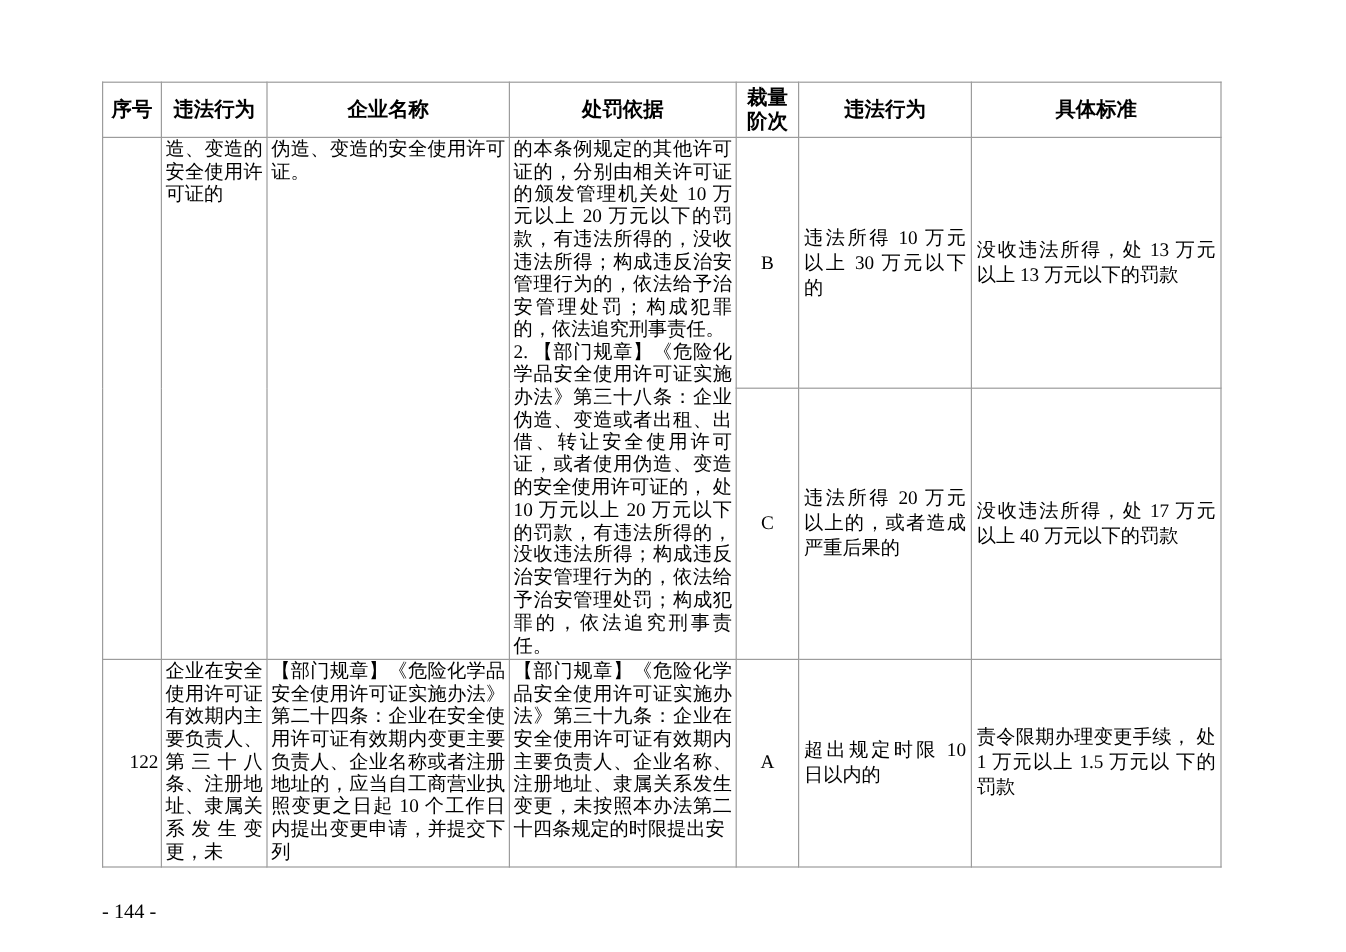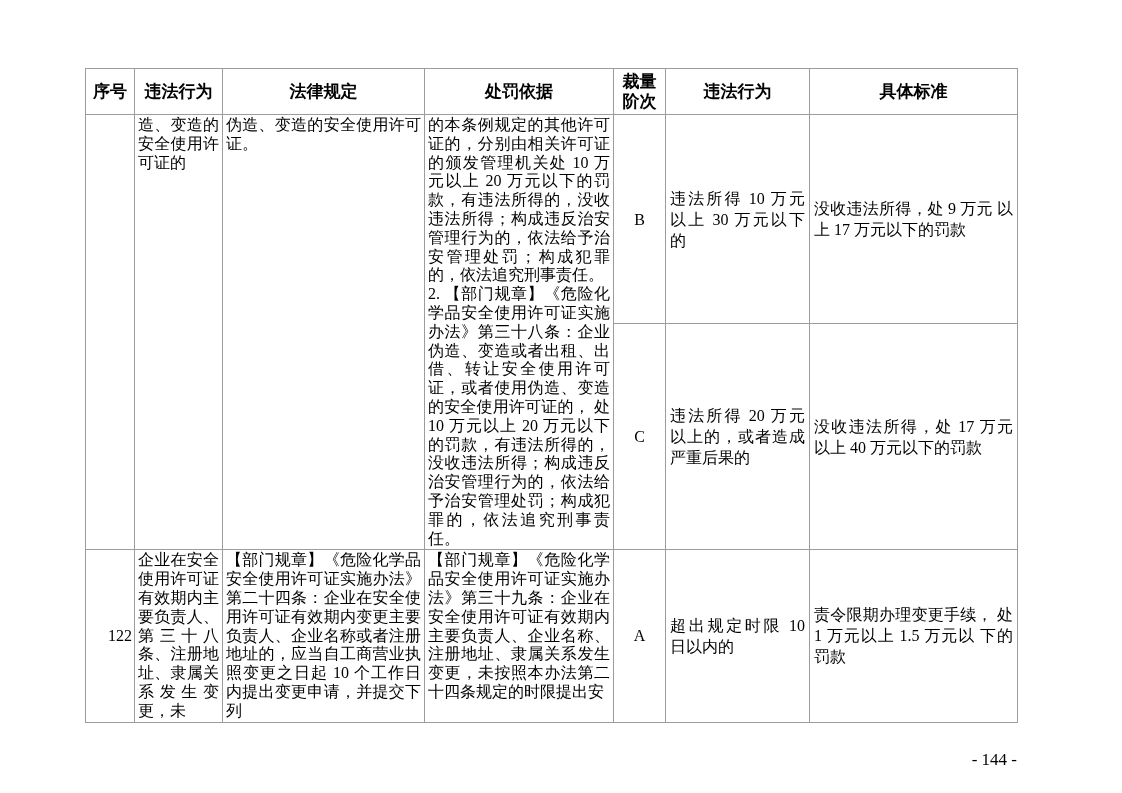--- a/index.html
+++ b/index.html
@@ -62,21 +62,21 @@
     vertical-align: middle;
     text-align: justify;
     line-height: 21px;
     padding: 2px 4px;
   }
   .para { text-align: justify; }
   .footer {
     position: absolute;
     left: 85px; top: 750px;
     width: 932px;
-    text-align: right;
+    text-align: left;
     font-size: 17px;
     line-height: 20px;
     font-family: "Liberation Serif", serif;
     color: #000000;
   }
 </style>
 </head>
 <body>
 
 <div class="page">
@@ -88,21 +88,21 @@
       <col style="width:202px">
       <col style="width:189px">
       <col style="width:52px">
       <col style="width:144px">
       <col style="width:208px">
     </colgroup>
     <thead>
       <tr>
         <th>序号</th>
         <th>违法行为</th>
-        <th>法律规定</th>
+        <th>企业名称</th>
         <th>处罚依据</th>
         <th>裁量阶次</th>
         <th>违法行为</th>
         <th>具体标准</th>
       </tr>
     </thead>
     <tbody>
       <tr class="row-b">
         <td class="cell-seq" rowspan="2"></td>
         <td class="cell-text" rowspan="2">
@@ -110,21 +110,21 @@
         </td>
         <td class="cell-text" rowspan="2">
           <div class="para">伪造、变造的安全使用许可证。</div>
         </td>
         <td class="cell-text" rowspan="2">
           <div class="para">的本条例规定的其他许可证的，分别由相关许可证的颁发管理机关处 10 万元以上 20 万元以下的罚款，有违法所得的，没收违法所得；构成违反治安管理行为的，依法给予治安管理处罚；构成犯罪的，依法追究刑事责任。</div>
           <div class="para">2. 【部门规章】《危险化学品安全使用许可证实施办法》第三十八条：企业伪造、变造或者出租、出借、转让安全使用许可证，或者使用伪造、变造的安全使用许可证的， 处 10 万元以上 20 万元以下的罚款，有违法所得的， 没收违法所得；构成违反治安管理行为的，依法给予治安管理处罚；构成犯罪的，依法追究刑事责任。</div>
         </td>
         <td class="cell-grade">B</td>
         <td class="cell-mid">违法所得 10 万元以上 30 万元以下的</td>
-        <td class="cell-mid">没收违法所得，处 9 万元 以上 17 万元以下的罚款</td>
+        <td class="cell-mid">没收违法所得，处 13 万元 以上 13 万元以下的罚款</td>
       </tr>
       <tr class="row-c">
         <td class="cell-grade">C</td>
         <td class="cell-mid">违法所得 20 万元以上的，或者造成严重后果的</td>
         <td class="cell-mid">没收违法所得，处 17 万元 以上 40 万元以下的罚款</td>
       </tr>
       <tr class="row-last">
         <td class="cell-seq">122</td>
         <td class="cell-text">
           <div class="para">企业在安全使用许可证有效期内主要负责人、第三十八条、注册地址、隶属关系发生变更，未</div>

